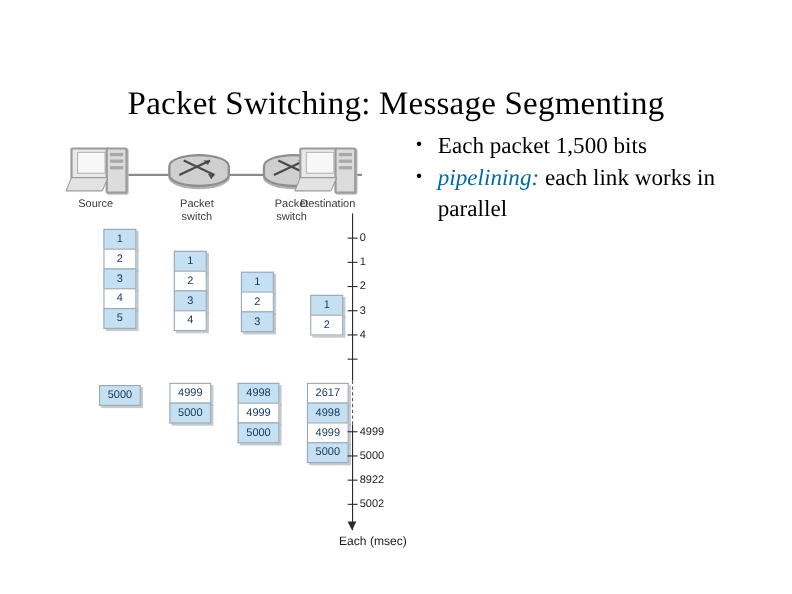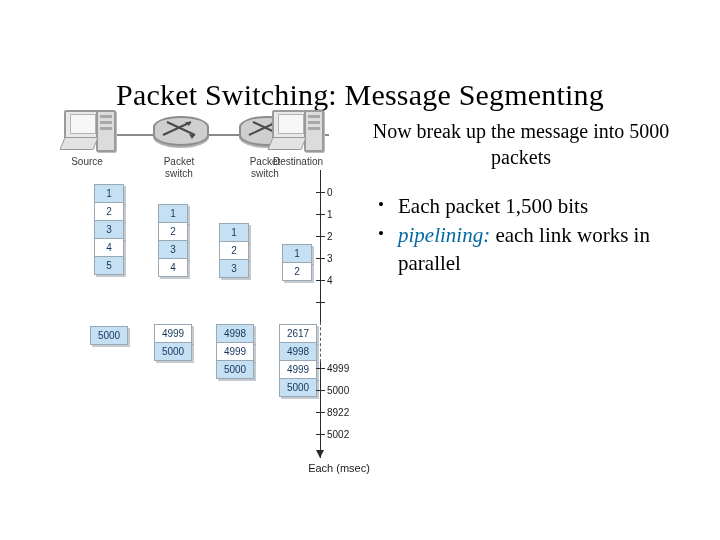--- a/index.html
+++ b/index.html
@@ -59,21 +59,21 @@
     font-size: 17px;
   }
   .kw-pipelining {
     color: #0369a1;
     font-style: italic;
   }
 
   
   #figure {
     position: absolute;
-    left: 62px; top: 108px;
+    left: 62px; top: 132px;
     width: 300px; height: 370px;
   }
 
   
   .net-row { position: absolute; left: 0; top: 0; width: 300px; height: 68px; }
   .net-link {
     position: absolute; top: 26px; height: 2px;
     background: #8a8a8a;
   }
   .pc {
@@ -196,21 +196,20 @@
     color: #1a1a1a;
   }
 </style>
 </head>
 <body>
 
 <div id="slide-title">Packet Switching: Message Segmenting</div>
 
 <div id="right-col">
 
-  <p id="intro-line">Now break up the message into 5000 packets</p>
 
   <ul class="bullets">
     <li>
       <span>Each packet 1,500 bits</span>
     </li>
     <li>
       <span class="kw-pipelining">pipelining:</span>
       <span>each link works in parallel</span>
     </li>
   </ul>

